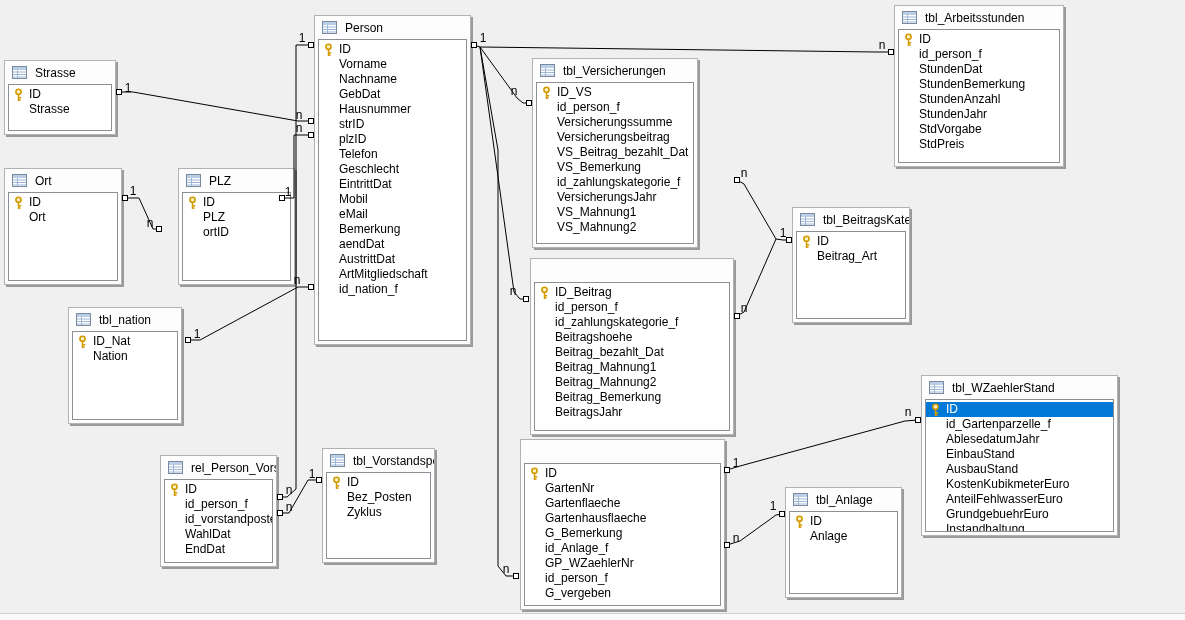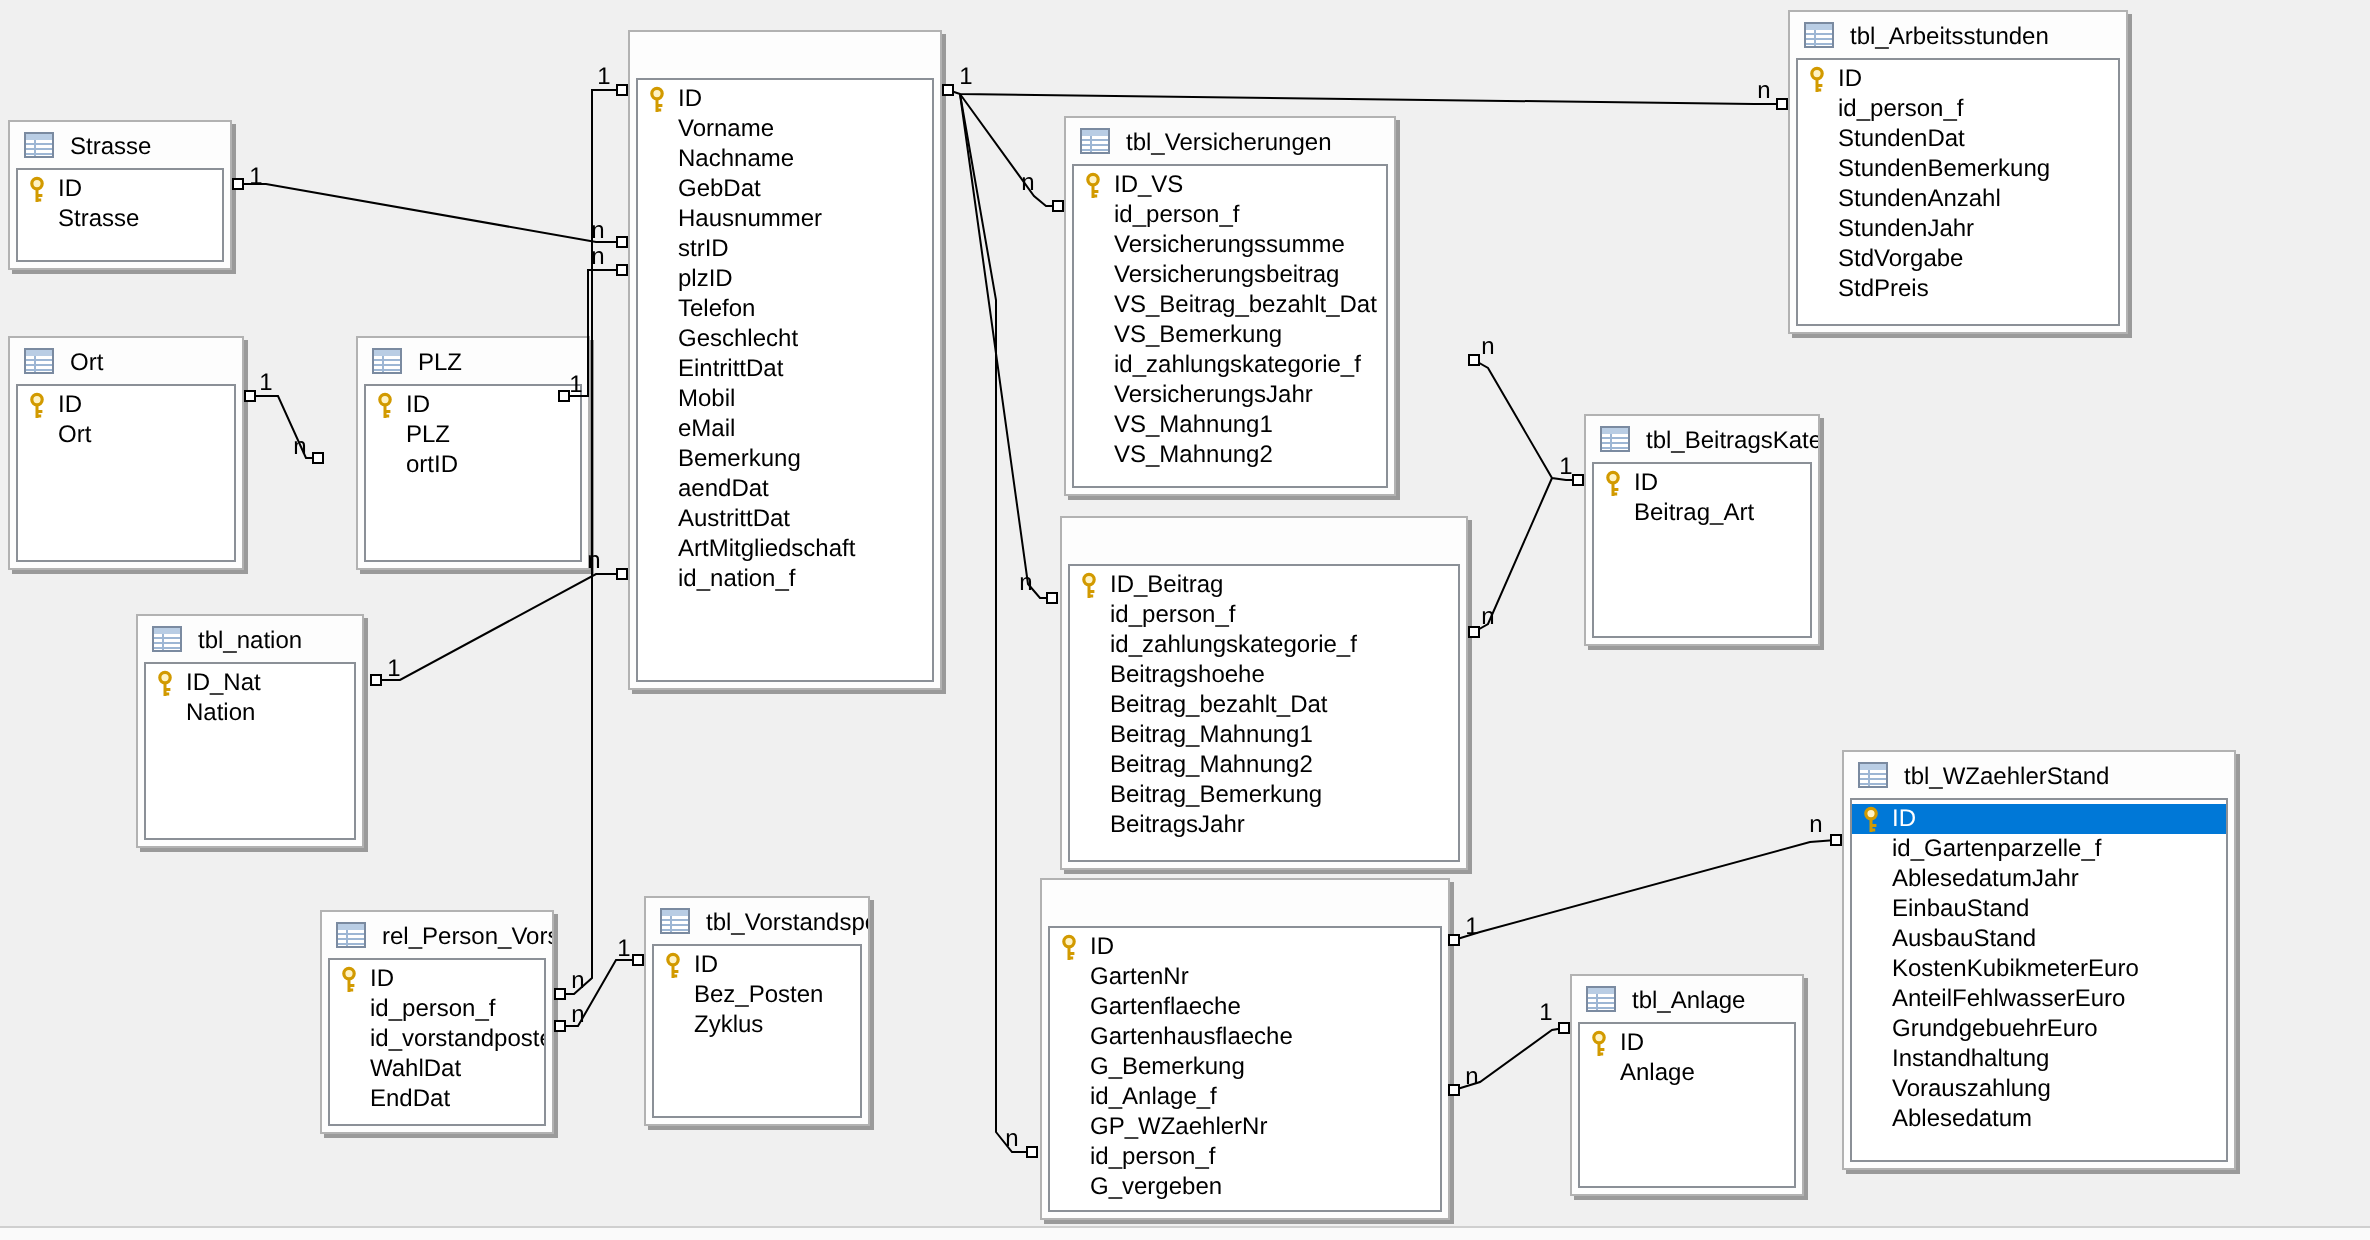--- a/index.html
+++ b/index.html
@@ -222,20 +222,33 @@
           <span class="kico"></span>
           <span>Bez_Posten</span>
         </div>
         <div class="frow">
           <span class="kico"></span>
           <span>Zyklus</span>
         </div>
       </div>
     </div>
     <div class="tbl" style="left: 314px; top: 15px; width: 157px; height: 330px;">
+      <div class="tbl-hd">
+        <span class="tico">
+          <svg width="15" height="13" viewBox="0 0 15 13">
+            <rect x="0.5" y="0.5" width="14" height="12" fill="#ffffff" stroke="#7a8aa0"></rect>
+            <rect x="1" y="1" width="13" height="3" fill="#b9cde4"></rect>
+            <line x1="1" y1="6" x2="14" y2="6" stroke="#9db6d4"></line>
+            <line x1="1" y1="8.5" x2="14" y2="8.5" stroke="#9db6d4"></line>
+            <line x1="1" y1="11" x2="14" y2="11" stroke="#9db6d4"></line>
+            <line x1="5.5" y1="4" x2="5.5" y2="12" stroke="#9db6d4"></line>
+          </svg>
+        </span>
+        <span class="ttitle">Person</span>
+      </div>
       <div class="flist">
         <div class="frow">
           <span class="kico">
             <svg width="9" height="14" viewBox="0 0 9 14">
               <circle cx="4.5" cy="3.8" r="2.6" fill="#fff3c4" stroke="#d29a00" stroke-width="1.6"></circle>
               <path d="M4.5 6.5 V13 M4.5 9.8 H7.2 M4.5 12 H6.6" stroke="#d29a00" stroke-width="1.5" fill="none"></path>
             </svg>
           </span>
           <span>ID</span>
         </div>
@@ -564,21 +577,21 @@
         <div class="frow">
           <span class="kico"></span>
           <span>StdVorgabe</span>
         </div>
         <div class="frow">
           <span class="kico"></span>
           <span>StdPreis</span>
         </div>
       </div>
     </div>
-    <div class="tbl" style="left: 921px; top: 375px; width: 197px; height: 210px; text-align: center;">
+    <div class="tbl" style="left: 921px; top: 375px; width: 197px; height: 161px; text-align: center;">
       <div class="tbl-hd">
         <span class="tico">
           <svg width="15" height="13" viewBox="0 0 15 13">
             <rect x="0.5" y="0.5" width="14" height="12" fill="#ffffff" stroke="#7a8aa0"></rect>
             <rect x="1" y="1" width="13" height="3" fill="#b9cde4"></rect>
             <line x1="1" y1="6" x2="14" y2="6" stroke="#9db6d4"></line>
             <line x1="1" y1="8.5" x2="14" y2="8.5" stroke="#9db6d4"></line>
             <line x1="1" y1="11" x2="14" y2="11" stroke="#9db6d4"></line>
             <line x1="5.5" y1="4" x2="5.5" y2="12" stroke="#9db6d4"></line>
           </svg>

